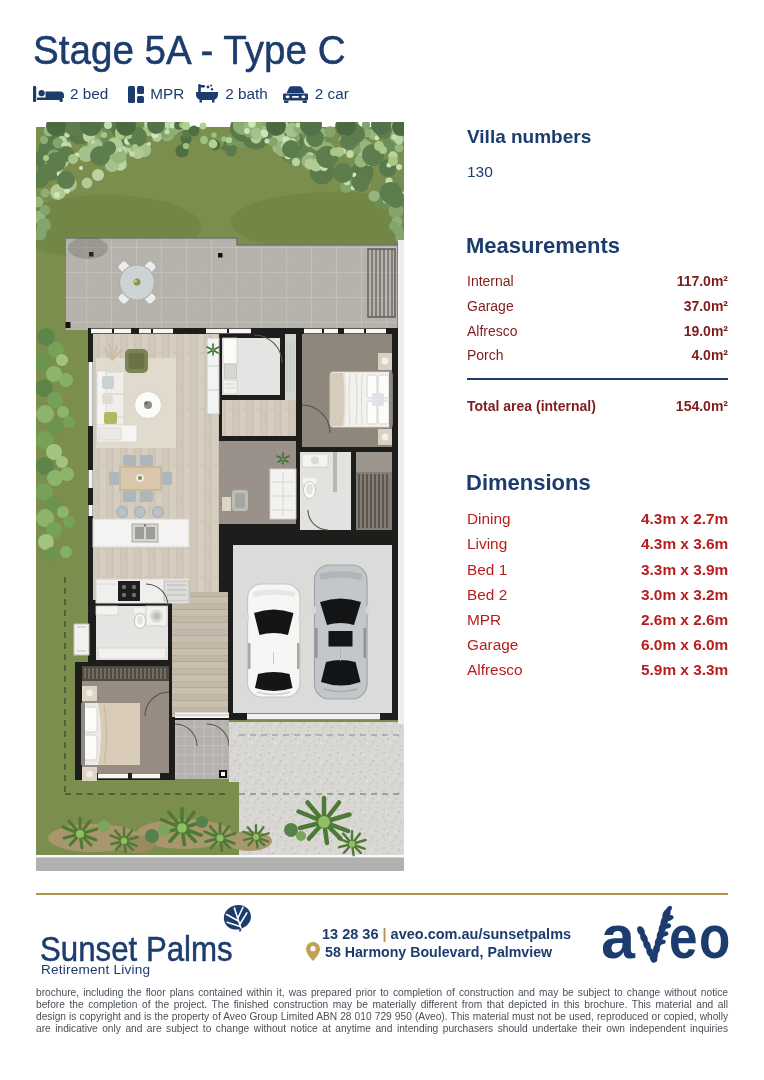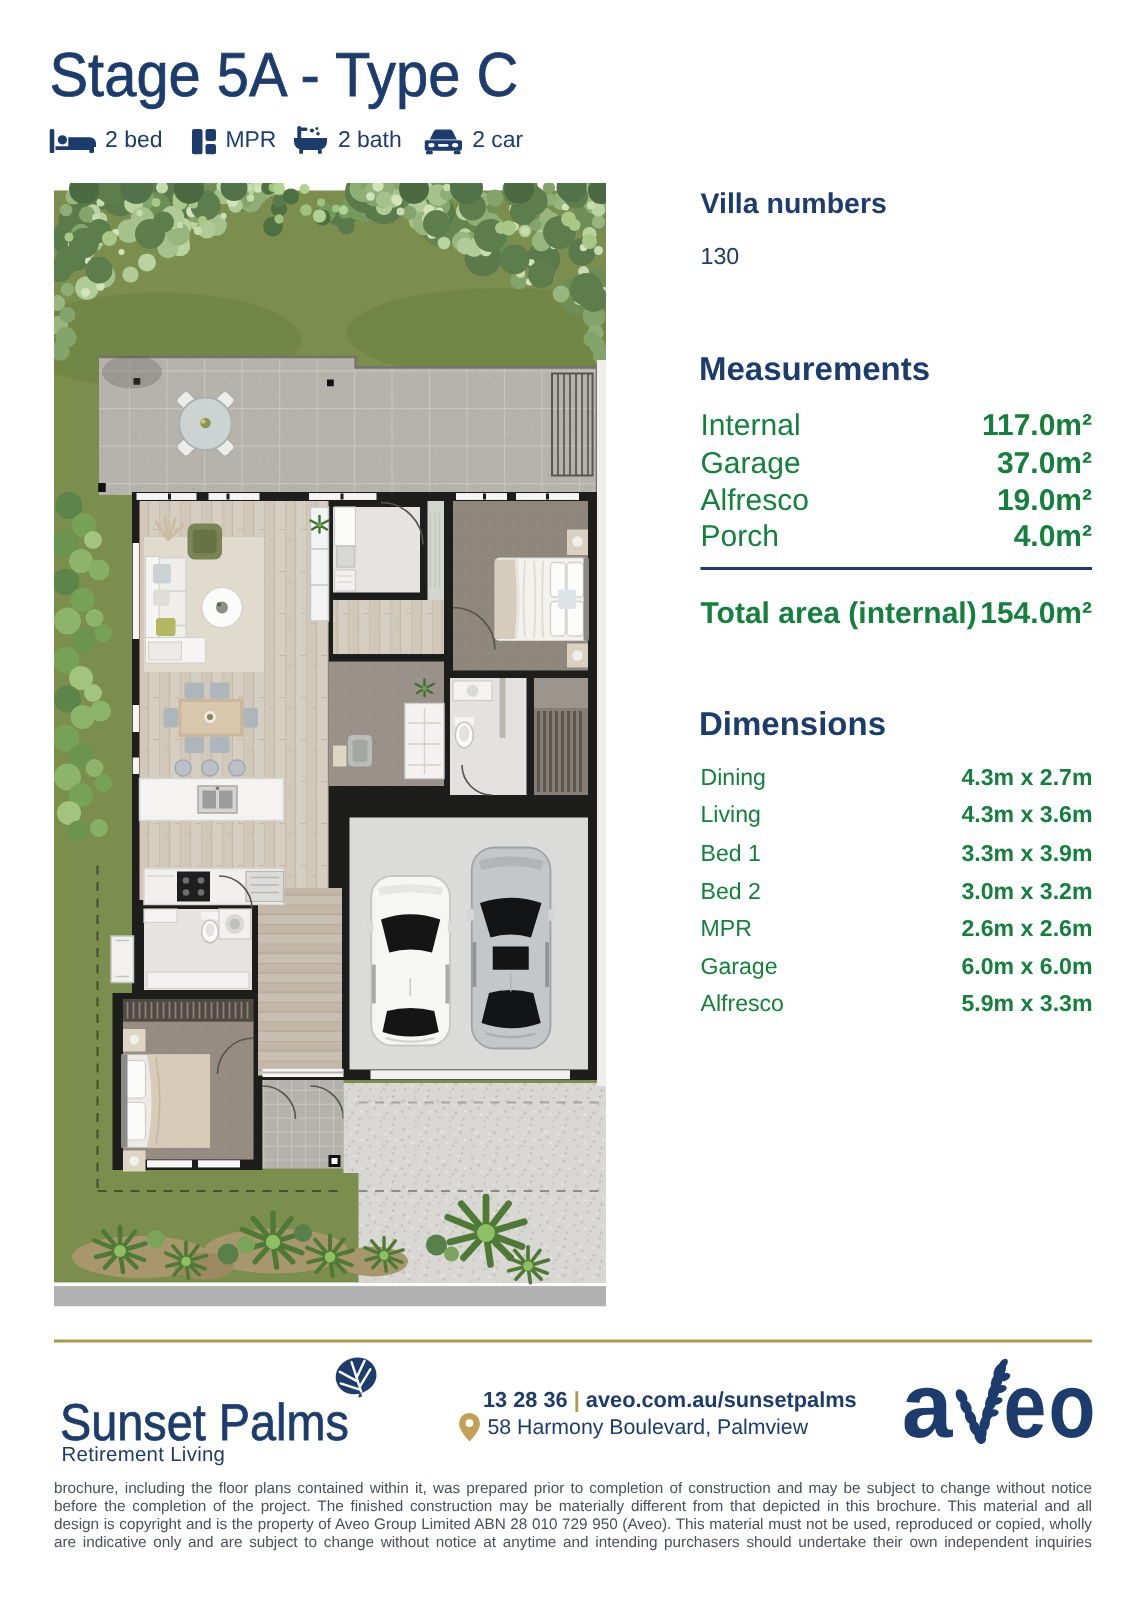--- a/index.html
+++ b/index.html
@@ -1,20 +1,20 @@
 <!DOCTYPE html>
 <html><head><meta charset="utf-8">
 <style>
 *{margin:0;padding:0;box-sizing:border-box}
 html,body{width:764px;height:1080px;background:#fff;font-family:"Liberation Sans",sans-serif;position:relative;overflow:hidden}
 .abs{position:absolute}
 .navy{color:#1d3c6e}
-.row{position:absolute;left:467px;width:261px;display:flex;justify-content:space-between;font-size:20px;color:#15803d}
+.row{position:absolute;left:467px;width:261px;display:flex;justify-content:space-between;font-size:14px;color:#7f1d1d}
 .row b{font-weight:bold}
-.drow{position:absolute;left:467px;width:261px;font-size:15.4px;color:#15803d}
+.drow{position:absolute;left:467px;width:261px;font-size:15.4px;color:#b91c1c}
 .dval{position:absolute;left:174px;font-weight:bold;white-space:nowrap}
 .dline{font-size:10.2px;line-height:12.15px;color:#4a5058;text-align:justify;text-align-last:justify}
 </style></head>
 <body>
 
 <div class="abs navy" style="left:33px;top:26px;font-size:41.5px;font-weight:500;-webkit-text-stroke:0.5px #1d3c6e;transform:scaleX(0.93);transform-origin:left top;white-space:nowrap;">Stage 5A - Type C</div>
 
 <div class="abs" style="left:33px;top:81px;height:22px;display:flex;align-items:flex-end;font-size:15.3px;color:#1d3c6e;">
 <svg width="31" height="18" viewBox="0 0 31 18" style="margin-right:6px">
       <g fill="#1d3c6e">
@@ -802,21 +802,21 @@
 </g>
 <path fill="#1d3c6e" d="M19 28 q1 2 0.5 3.5 l-2.5 0 q0.5 -2 2 -3.5 Z"></path>
 </g>
   </svg>
 <div class="abs navy" style="left:41px;top:962px;font-size:13.6px;letter-spacing:0.2px">Retirement Living</div>
 <div class="abs navy" style="left:322px;top:926px;font-size:14.5px;font-weight:bold">13 28 36 <span style="color:#b5954e">|</span> aveo.com.au/sunsetpalms</div>
 <svg class="abs" style="left:306px;top:942px" width="14" height="19" viewBox="0 0 14 19">
     <path fill="#c2a155" d="M7 0 A7 7 0 0 1 14 7 C14 12 7 19 7 19 C7 19 0 12 0 7 A7 7 0 0 1 7 0 Z"></path>
     <circle cx="7" cy="6.7" r="2.6" fill="#fff"></circle>
   </svg>
-<div class="abs navy" style="left:325px;top:944px;font-size:14.2px;font-weight:normal">58 Harmony Boulevard, Palmview</div>
+<div class="abs navy" style="left:325px;top:944px;font-size:14.2px;font-weight:bold">58 Harmony Boulevard, Palmview</div>
 <svg id="aveologo" class="abs" style="left:603px;top:899px" width="132" height="64" viewBox="0 0 132 64">
 <text x="-2" y="59" font-family="Liberation Sans, sans-serif" font-size="61" font-weight="bold" fill="#1d3c6e">a</text>
 <text transform="matrix(0.84 0 0 1 66 0)" x="0" y="59" font-family="Liberation Sans, sans-serif" font-size="61" font-weight="bold" fill="#1d3c6e">e</text>
 <text transform="matrix(0.84 0 0 1 96 0)" x="0" y="59" font-family="Liberation Sans, sans-serif" font-size="61" font-weight="bold" fill="#1d3c6e">o</text>
 <g fill="#1d3c6e" transform="translate(0,3)">
 <ellipse cx="38" cy="29" rx="5.2" ry="3.4" transform="rotate(60 38 29)"></ellipse>
 <ellipse cx="41" cy="36" rx="5.2" ry="3.4" transform="rotate(62 41 36)"></ellipse>
 <ellipse cx="44" cy="43" rx="5.2" ry="3.4" transform="rotate(64 44 43)"></ellipse>
 <ellipse cx="47" cy="50" rx="5.2" ry="3.4" transform="rotate(66 47 50)"></ellipse>
 <ellipse cx="50" cy="56" rx="4.8" ry="3.1" transform="rotate(68 50 56)"></ellipse>

